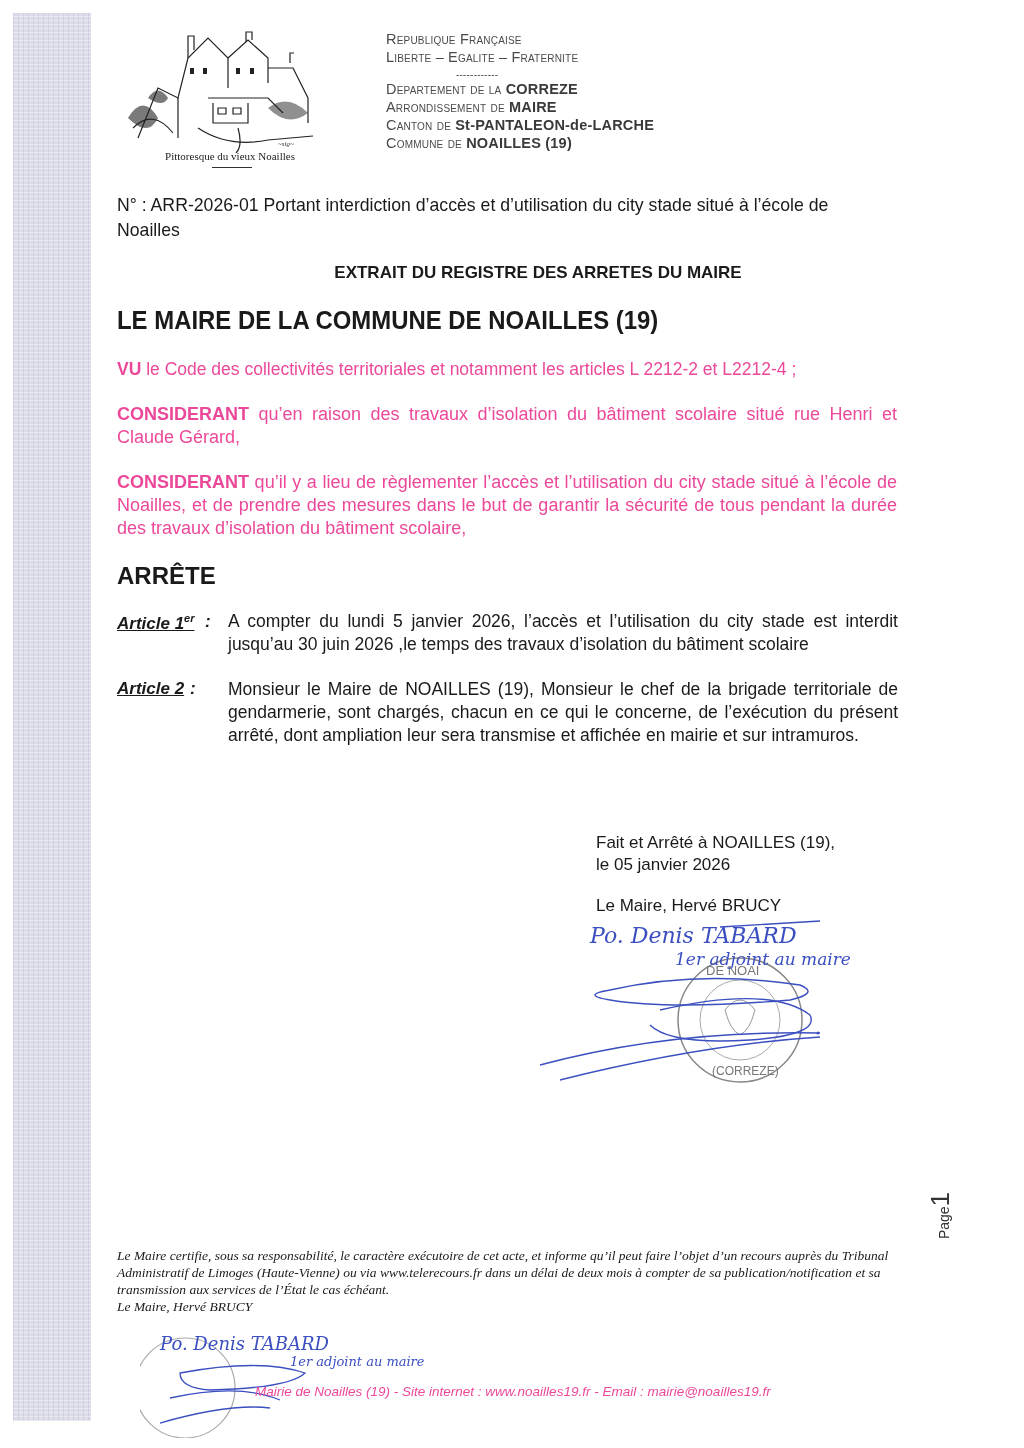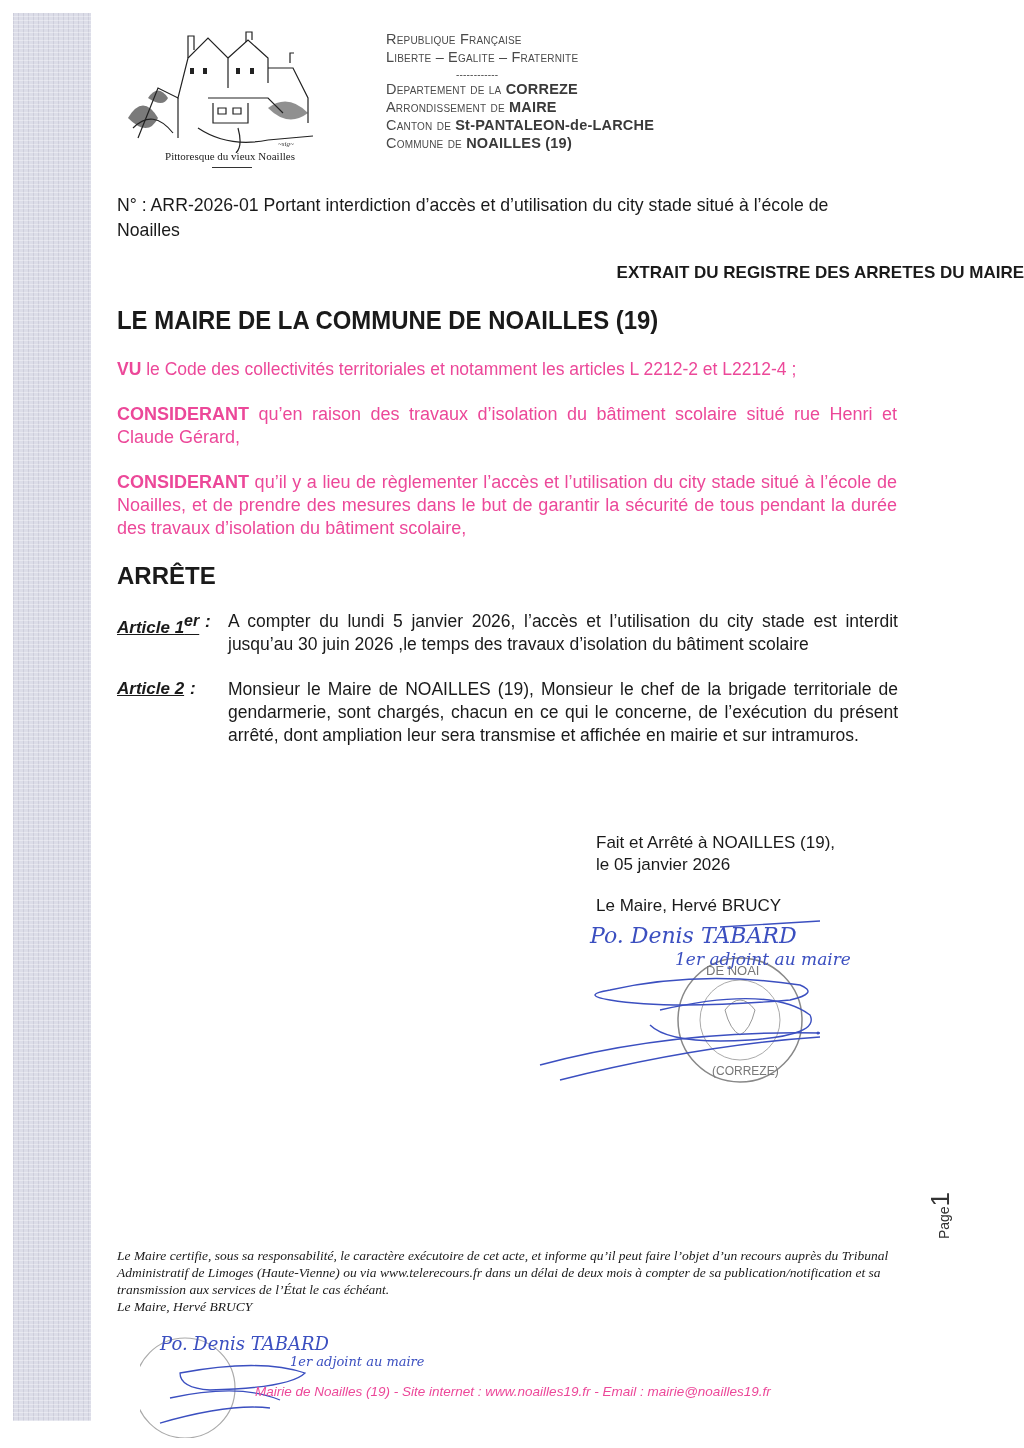--- a/index.html
+++ b/index.html
@@ -28,41 +28,41 @@
   .rep .line { height: 18px; white-space: nowrap; }
   .rep .sc { font-variant: small-caps; }
   .rep b { font-weight: bold; color: #3a3a3a; }
   .rep .dash { padding-left: 70px; font-size: 10px; height: 14px; }
   
   .num-title {
     left: 117px; top: 192px; width: 780px; font-size: 19px; line-height: 25px; color: #1a1a1a;
     transform: scaleX(0.93); transform-origin: left top;
   }
   .extrait {
-    left: 0; width: 1024px; top: 263px; text-align: right; padding-left: 52px; box-sizing: border-box;
+    left: 0; width: 1024px; top: 263px; text-align: center; padding-left: 52px; box-sizing: border-box;
     font-size: 17px; font-weight: bold; color: #1a1a1a;
   }
   .maire-title {
     left: 117px; top: 305px; font-size: 26px; font-weight: bold; color: #1a1a1a;
     transform: scaleX(0.92); transform-origin: left top; white-space: nowrap;
   }
   .para {
     left: 117px; width: 780px; font-size: 18px; line-height: 23px; color: #ec4899; text-align: justify;
   }
   .para b { font-weight: bold; }
   .vu { top: 358px; white-space: nowrap; font-size: 17.5px; }
   .cons1 { top: 403px; }
   .cons2 { top: 471px; }
   .arrete-h {
     left: 117px; top: 562px; font-size: 24px; font-weight: bold; color: #1a1a1a;
   }
   .art-label {
     left: 117px; font-size: 17px; font-weight: bold; font-style: italic; text-decoration: underline;
   }
-  .art-label sup { font-size: 16px; }
+  .art-label sup { font-size: 11px; }
   .art-text {
     left: 228px; width: 670px; font-size: 17.5px; line-height: 23px; text-align: justify; color: #1a1a1a;
   }
   .art1-label { top: 612px; }
   .art1-text { top: 610px; }
   .art2-label { top: 679px; }
   .art2-text { top: 678px; }
   .fait {
     left: 596px; top: 832px; font-size: 17px; line-height: 22px; color: #1a1a1a;
   }

